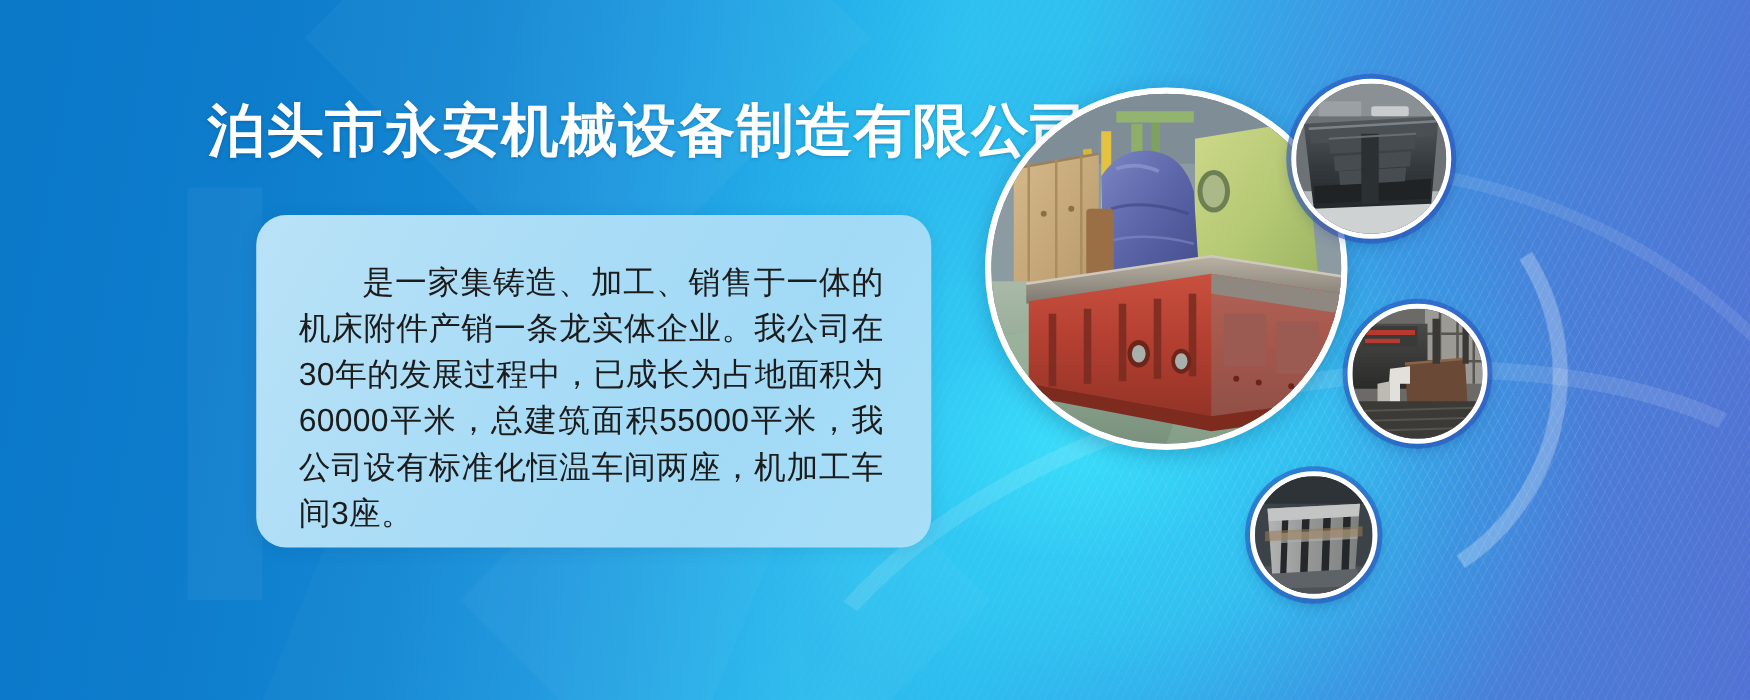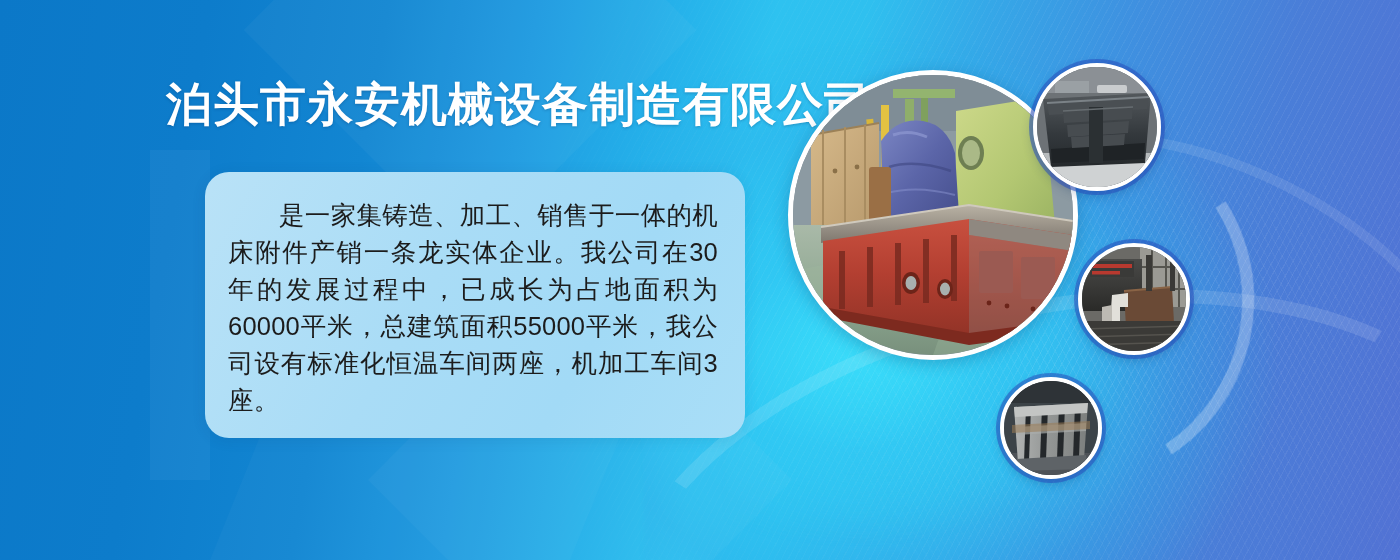--- a/index.html
+++ b/index.html
@@ -169,21 +169,21 @@
     top: 172px;
     width: 540px;
     height: 266px;
     box-sizing: border-box;
     border-radius: 24px;
     background: linear-gradient(120deg, #b9e2f7 0%, #a9dcf6 42%, #a2daf6 70%, #a9def7 100%);
     box-shadow: 0 2px 14px rgba(0,50,100,0.10);
     padding: 24px 26px 0 22px;
   }
   .desc-text {
-    margin: 1px;
+    margin: 12px;
     font-size: 25.5px;
     line-height: 37px;
     color: #1c1c1c;
     text-indent: 2em;
     letter-spacing: 0.2px;
     text-align: justify;
   }
 
   
   .circle {

